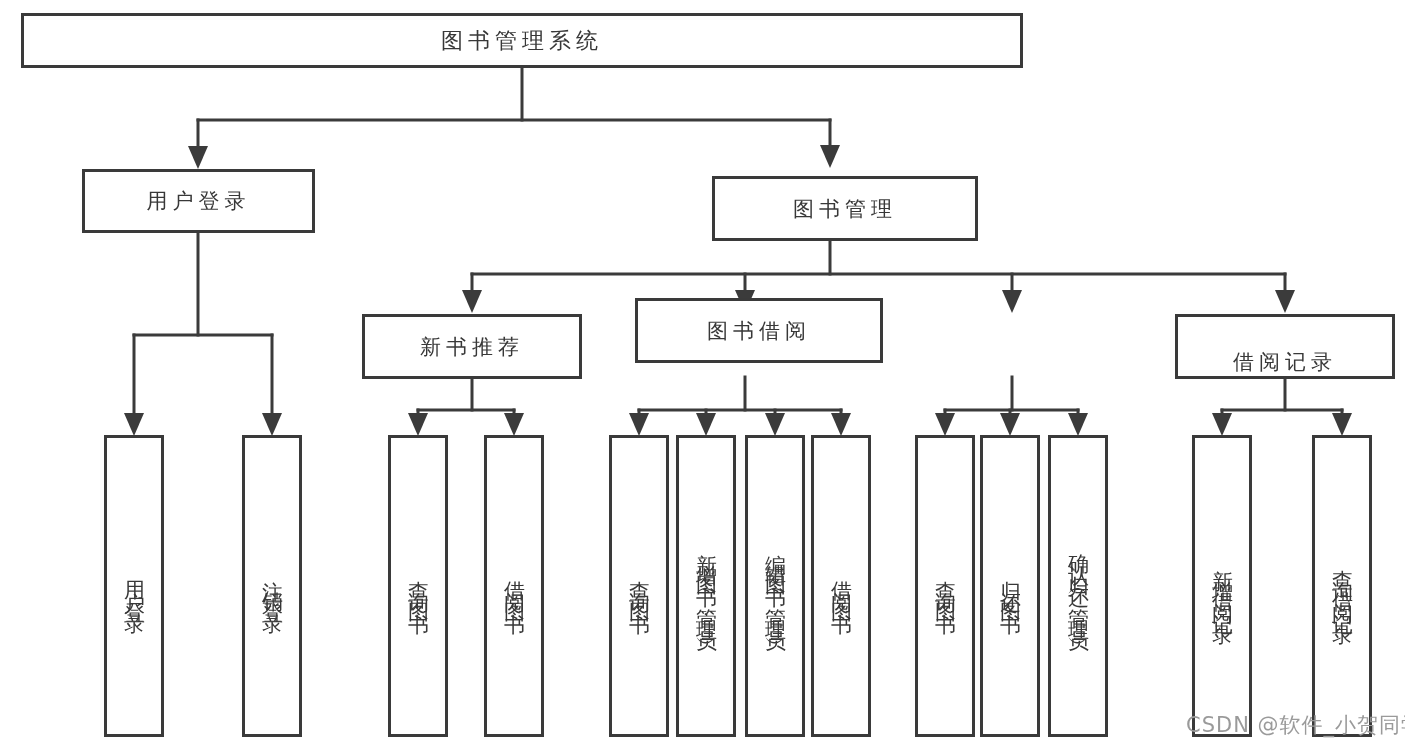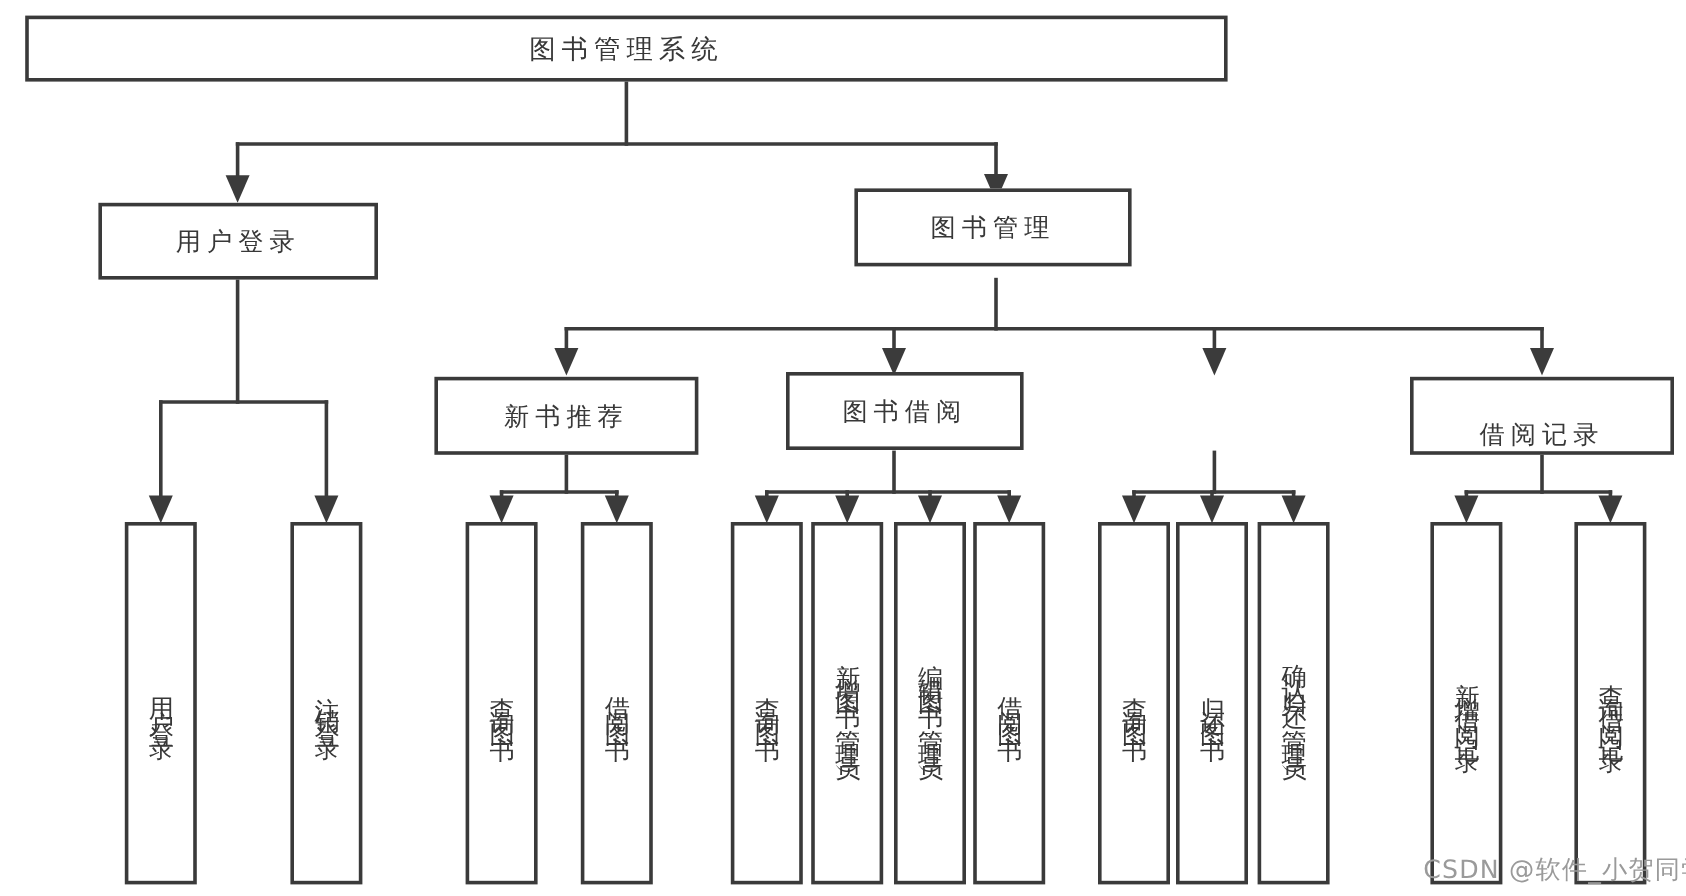--- a/index.html
+++ b/index.html
@@ -123,28 +123,28 @@
     </g>
   </svg>
 
   <div class="box hbox root-box" style="left:21px;top:13px;width:1002px;height:55px;">
     <span>图书管理系统</span>
   </div>
 
   <div class="box hbox" style="left:82px;top:169px;width:233px;height:64px;">
     <span>用户登录</span>
   </div>
-  <div class="box hbox" style="left:712px;top:157px;width:231px;height:65px;">
+  <div class="box hbox" style="left:712px;top:176px;width:266px;height:65px;">
     <span>图书管理</span>
   </div>
 
   <div class="box hbox" style="left:362px;top:314px;width:220px;height:65px;">
     <span>新书推荐</span>
   </div>
-  <div class="box hbox" style="left:635px;top:310px;width:198px;height:65px;margin-left:20px;">
+  <div class="box hbox" style="left:635px;top:298px;width:248px;height:65px;">
     <span>图书借阅</span>
   </div>
   <div class="box hbox" style="left:1175px;top:314px;width:220px;height:65px;align-items:flex-end;">
     <span>借阅记录</span>
   </div>
 
   <div class="box vbox" style="left:104px;top:435px;width:60px;height:302px;">
     <span>用户登录</span>
   </div>
   <div class="box vbox" style="left:242px;top:435px;width:60px;height:302px;">

